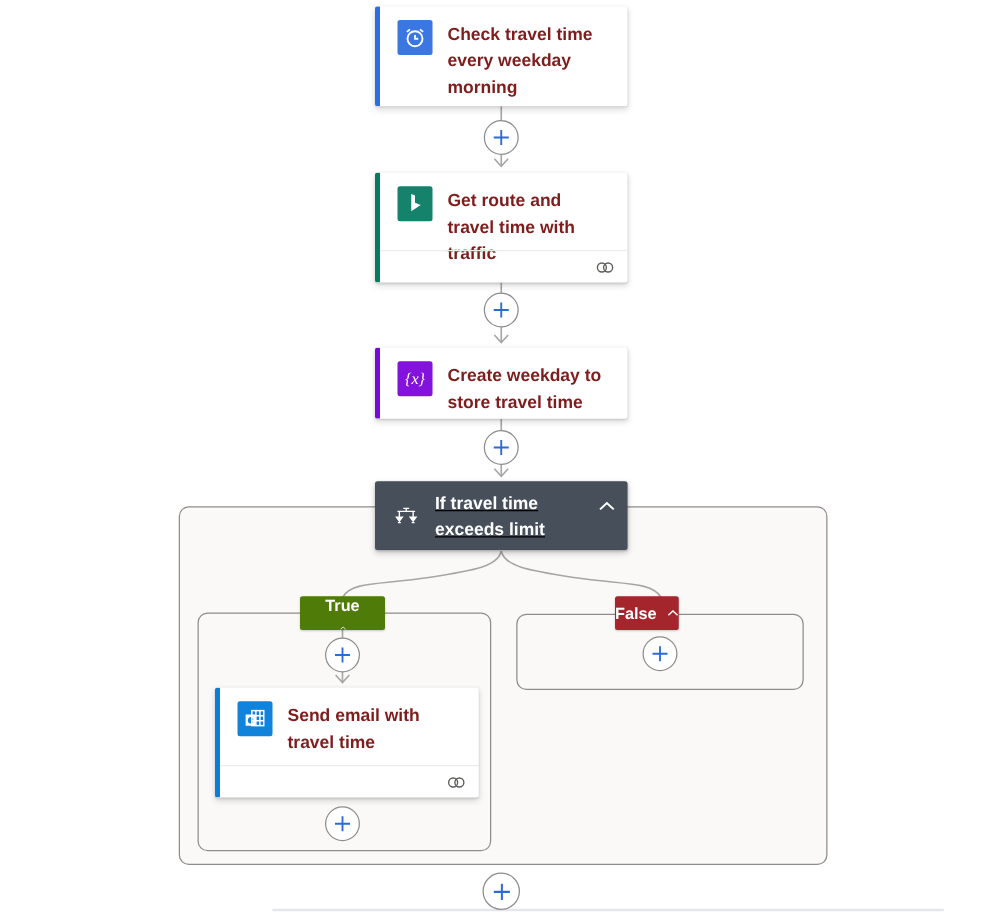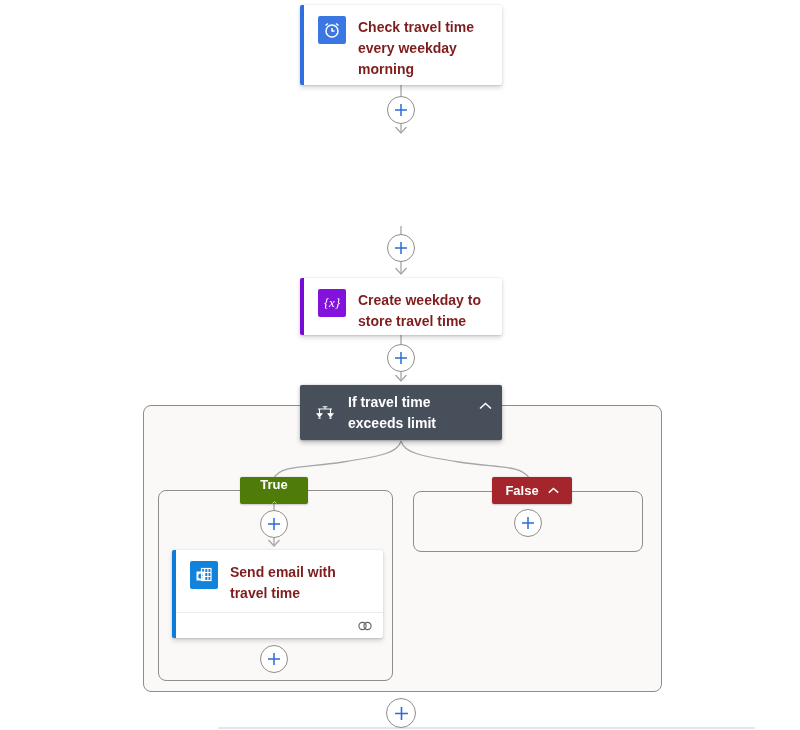--- a/index.html
+++ b/index.html
@@ -25,21 +25,21 @@
   .card-title{
     font-size:14px;line-height:21px;font-weight:700;color:#7f1d1d;padding-top:3px;
   }
   .card-footer{
     position:absolute;left:0;right:0;bottom:0;height:26px;border-top:1px solid #edebe9;
     display:flex;align-items:center;justify-content:flex-end;padding-right:10px;box-sizing:border-box;
   }
   .cond-card{
     position:absolute;left:300px;top:385px;width:202px;height:55px;border-radius:2px;
     box-shadow:0 0.6px 1.8px rgba(0,0,0,.2),0 2.4px 5.4px rgba(0,0,0,.22);
-    z-index:3;display:flex;align-items:center;gap:12px;padding:0 14px;box-sizing:border-box;cursor:pointer;
+    z-index:3;display:flex;align-items:center;gap:12px;padding:0 14px;box-sizing:border-box;cursor:pointer;text-decoration:underline;
   }
   .cond-title{font-size:14px;line-height:21px;font-weight:700;color:#ffffff;width:120px;}
   .cond-chevron{position:absolute;right:10px;top:11px;cursor:pointer;}
   .badge{
     position:absolute;height:27px;border-radius:2px;z-index:3;display:flex;align-items:center;
     justify-content:center;gap:9px;color:#fff;font-size:13px;font-weight:700;cursor:pointer;
     box-shadow:0 0.6px 1.8px rgba(0,0,0,.2);box-sizing:border-box;
   }
   .plus{
     position:absolute;width:28px;height:28px;border-radius:50%;background:#ffffff;
@@ -86,20 +86,36 @@
       <span class="card-title">Check travel time every weekday morning</span>
     </div>
   </div>
 
   <div class="plus" style="left:387px;top:96px;">
     <svg width="14" height="14" viewBox="0 0 14 14">
       <path d="M7 1 V13 M1 7 H13" stroke="#2b6bd8" stroke-width="1.5" fill="none"></path>
     </svg>
   </div>
 
+  <div class="card" style="left: 300px; top: 138px; width: 202px; height: 88px; border-left-color: rgb(7, 122, 95);">
+    <div class="card-body">
+      <span class="node-icon" style="background-color: rgb(21, 130, 107);">
+        <svg width="20" height="20" viewBox="0 0 20 20">
+          <path d="M7 2.2 L10 3.4 L10 9.2 L14.6 11 L10 14 L7 15.9 Z" fill="#ffffff"></path>
+        </svg>
+      </span>
+      <span class="card-title">Get route and travel time with traffic</span>
+    </div>
+    <div class="card-footer">
+      <svg width="16" height="12" viewBox="0 0 16 12" fill="none" stroke="#605e5c" stroke-width="1.1">
+        <circle cx="5.5" cy="6" r="3.6"></circle>
+        <circle cx="10.5" cy="6" r="3.6"></circle>
+      </svg>
+    </div>
+  </div>
 
   <div class="plus" style="left:387px;top:234px;">
     <svg width="14" height="14" viewBox="0 0 14 14">
       <path d="M7 1 V13 M1 7 H13" stroke="#2b6bd8" stroke-width="1.5" fill="none"></path>
     </svg>
   </div>
 
   <div class="card" style="left: 300px; top: 278px; width: 202px; height: 57px; border-left-color: rgb(119, 11, 214);">
     <div class="card-body">
       <span class="node-icon" style="background-color: rgb(130, 18, 220);">
@@ -128,21 +144,21 @@
       </svg>
     </span>
   </div>
 
   <div class="badge" style="left: 240px; top: 477px; width: 68px; background-color: rgb(79, 124, 8); flex-direction: column;">
     <span>True</span>
     <svg width="11" height="7" viewBox="0 0 13 8" fill="none" stroke="#ffffff" stroke-width="1.7">
       <polyline points="1,6.5 6.5,1.5 12,6.5"></polyline>
     </svg>
   </div>
-  <div class="badge" style="left: 492px; top: 477px; width: 80px; background-color: rgb(164, 38, 44);">
+  <div class="badge" style="left: 492px; top: 477px; width: 51px; background-color: rgb(164, 38, 44); justify-content: flex-end;">
     <span>False</span>
     <svg width="11" height="7" viewBox="0 0 13 8" fill="none" stroke="#ffffff" stroke-width="1.7">
       <polyline points="1,6.5 6.5,1.5 12,6.5"></polyline>
     </svg>
   </div>
 
   <div class="plus" style="left:260px;top:510px;">
     <svg width="14" height="14" viewBox="0 0 14 14">
       <path d="M7 1 V13 M1 7 H13" stroke="#2b6bd8" stroke-width="1.5" fill="none"></path>
     </svg>

